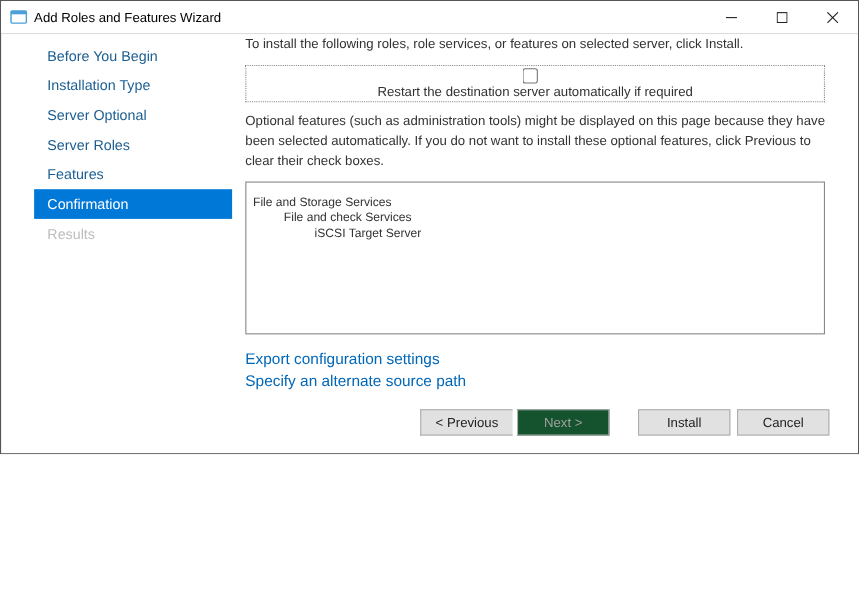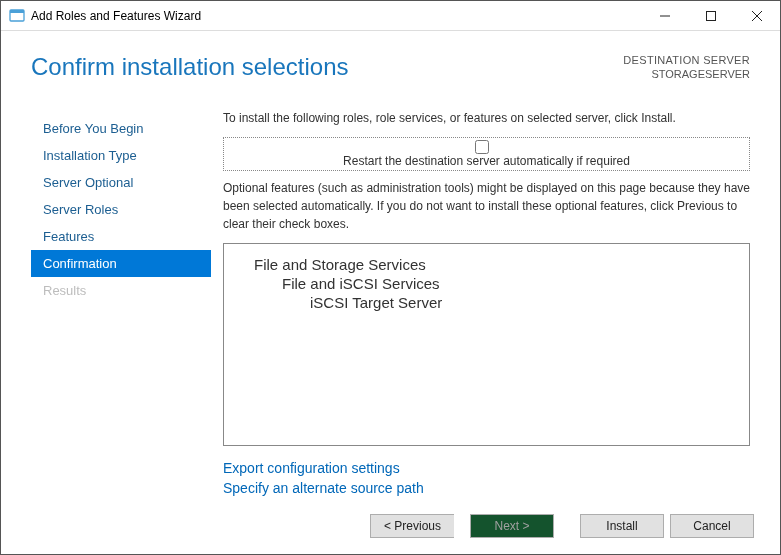--- a/index.html
+++ b/index.html
@@ -1,17 +1,17 @@
 <!DOCTYPE html>
 <html><head>
   <meta charset="utf-8">
   <style>
     * { box-sizing: border-box; margin: 0; padding: 0; }
     body { font-family: "Segoe UI", Arial, sans-serif; font-size: 12px; background: #fff; color: #323232; }
-    .window { width: 781px; height: 555px; border: 1px solid #555; display: flex; flex-direction: column; background: #fff; }
+    .window { width: 781px; height: 413px; border: 1px solid #555; display: flex; flex-direction: column; background: #fff; }
     .titlebar { height: 30px; display: flex; align-items: center; padding: 0 0 0 8px; border-bottom: 1px solid #ddd; background: #fff; }
     .titlebar-icon { width: 16px; height: 16px; margin-right: 6px; display: inline-flex; }
     .titlebar-title { flex: 1; font-size: 12px; color: #000; }
     .titlebar-btns { display: flex; }
     .tbtn { width: 46px; height: 30px; display: flex; align-items: center; justify-content: center; color: #222; }
     .tbtn svg { width: 10px; height: 10px; }
     .header { padding: 22px 30px 10px 30px; display: flex; align-items: flex-start; min-height: 78px; }
     .page-title { font-size: 24px; font-weight: 300; color: #1976BC; letter-spacing: 0px; flex: 1; }
     .dest { text-align: right; font-size: 11px; color: #555; line-height: 1.3; }
     .dest-label { color: #555; letter-spacing: 0.3px; }
@@ -19,30 +19,30 @@
     .body { flex: 1; display: flex; padding: 0 30px 0 30px; overflow: hidden; }
     .sidebar { width: 180px; padding-top: 6px; }
     .nav-item { padding: 6px 12px; font-size: 13px; color: #1c5e91; cursor: pointer; }
     .nav-item.active { background: #0078D7; color: #fff; }
     .nav-item.disabled { color: #bdbdbd; cursor: default; }
     .main { flex: 1; padding-left: 12px; padding-top: 2px; display: flex; flex-direction: column; }
     .instruct { font-size: 12px; color: #323232; margin-bottom: 12px; }
     .checkbox-row { border: 1px dotted #888; padding: 2px 4px; display: flex; align-items: center; margin-bottom: 8px; flex-direction: column; }
     .checkbox-row input { margin-right: 10px; width:14px; height:14px; }
     .optional { font-size: 12px; color: #323232; line-height: 1.5; margin-bottom: 10px; }
-    .treebox { flex: 1; border: 1px solid #888; padding: 10px 30px; font-size: 15px; color: #323232; overflow: auto; margin-bottom: 10px; }
+    .treebox { flex: 1; border: 1px solid #888; padding: 10px 6px; font-size: 11px; color: #323232; overflow: auto; margin-bottom: 10px; }
     .tree-l0 { margin: 2px 0; }
     .tree-l1 { margin: 2px 0 2px 28px; }
     .tree-l2 { margin: 2px 0 2px 56px; }
     .links { margin-top: 2px; }
     .link { color: #0067B8; font-size: 14px; padding: 2px 0; cursor: pointer; }
     .footer { height: 56px; display: flex; align-items: center; justify-content: flex-end; gap: 6px; padding: 0 26px; border-top: 0; }
     .btn { min-width: 84px; height: 24px; border: 1px solid #adadad; background: #e1e1e1; font-size: 12px; color: #222; padding: 0 10px; cursor: pointer; }
     .btn:disabled { color: #a0a0a0; background: #14532d; cursor: default; }
-    .btn-group { display: flex; gap: 16px; }
+    .btn-group { display: flex; gap: 4px; }
     .btn-group .btn:first-child { border-right: none; }
     .spacer { width: 14px; }
   </style>
 </head>
 <body>
 
 <div class="window">
 
   <div class="titlebar">
     <span class="titlebar-icon">
@@ -65,27 +65,20 @@
         </div>
       <div class="tbtn close">
           <svg viewBox="0 0 10 10">
             <line x1="0" y1="0" x2="10" y2="10" stroke="currentColor" stroke-width="1"></line>
             <line x1="10" y1="0" x2="0" y2="10" stroke="currentColor" stroke-width="1"></line>
           </svg>
         </div>
     </div>
   </div>
 
-  <div class="header">
-    <div class="page-title">Confirm installation selections</div>
-    <div class="dest">
-      <div class="dest-label">DESTINATION SERVER</div>
-      <div class="dest-name">STORAGESERVER</div>
-    </div>
-  </div>
 
   <div class="body">
     <div class="sidebar">
       <div class="nav-item">Before You Begin</div>
       <div class="nav-item">Installation Type</div>
       <div class="nav-item">Server Optional</div>
       <div class="nav-item">Server Roles</div>
       <div class="nav-item">Features</div>
       <div class="nav-item active">Confirmation</div>
       <div class="nav-item disabled">Results</div>
@@ -96,21 +89,21 @@
 
       <label class="checkbox-row">
         <input type="checkbox" style="">
         <span>Restart the destination server automatically if required</span>
       </label>
 
       <div class="optional">Optional features (such as administration tools) might be displayed on this page because they have been selected automatically. If you do not want to install these optional features, click Previous to clear their check boxes.</div>
 
       <div class="treebox">
         <div class="tree-l0">File and Storage Services</div>
-        <div class="tree-l1">File and iSCSI Services</div>
+        <div class="tree-l1">File and check Services</div>
         <div class="tree-l2">iSCSI Target Server</div>
       </div>
 
       <div class="links">
         <div class="link">Export configuration settings</div>
         <div class="link">Specify an alternate source path</div>
       </div>
     </div>
   </div>
 

